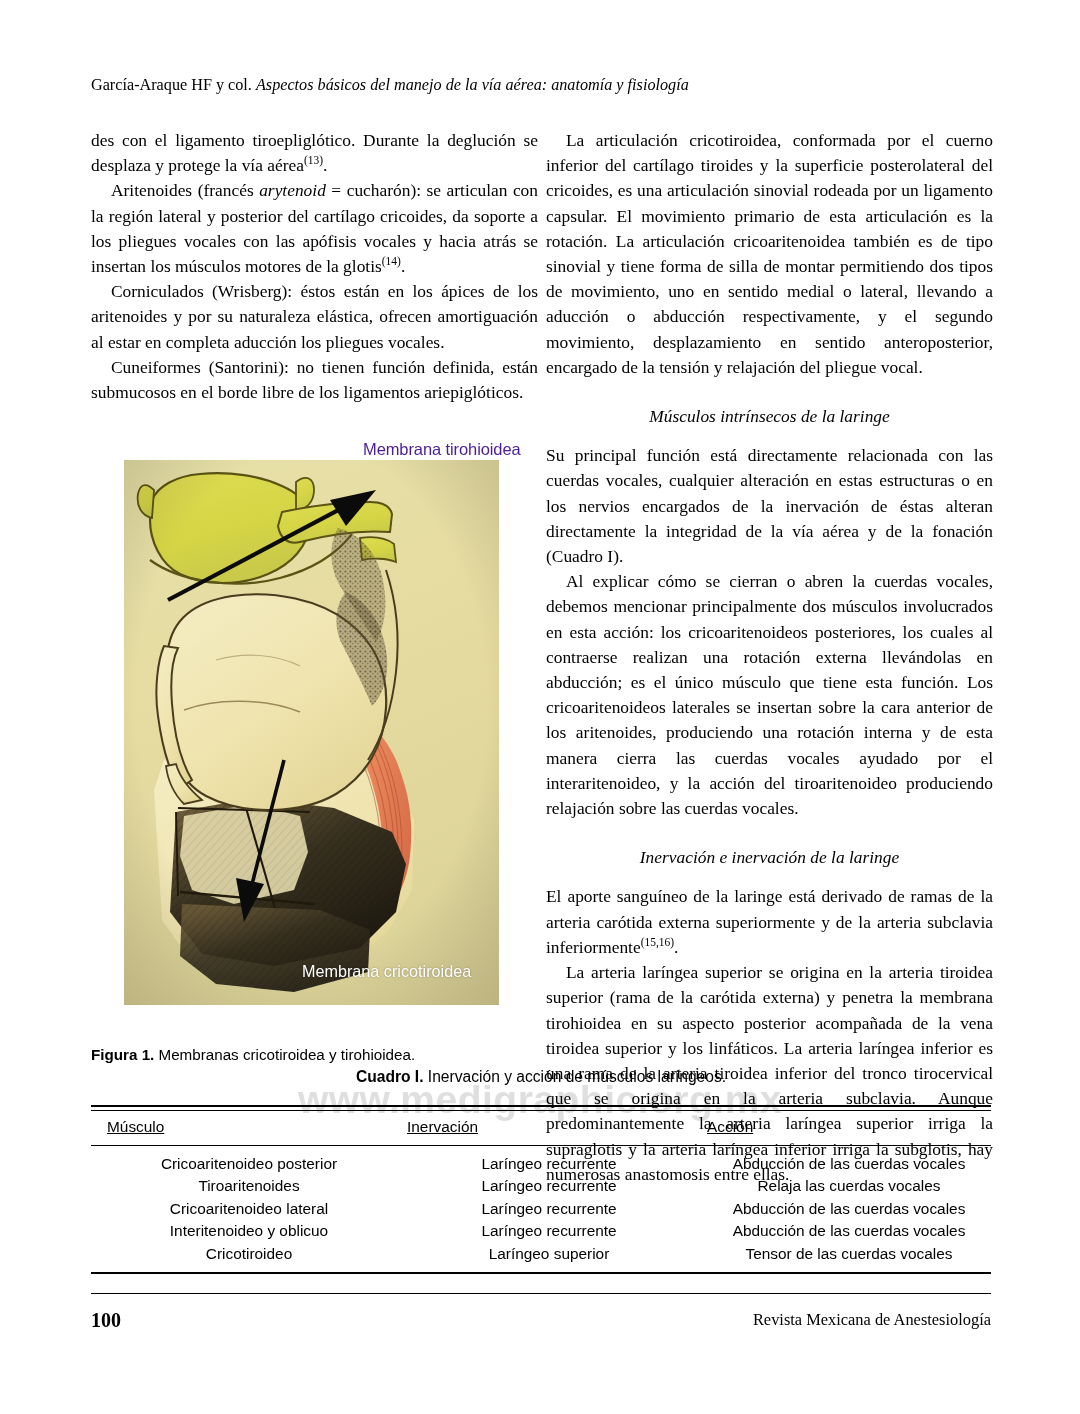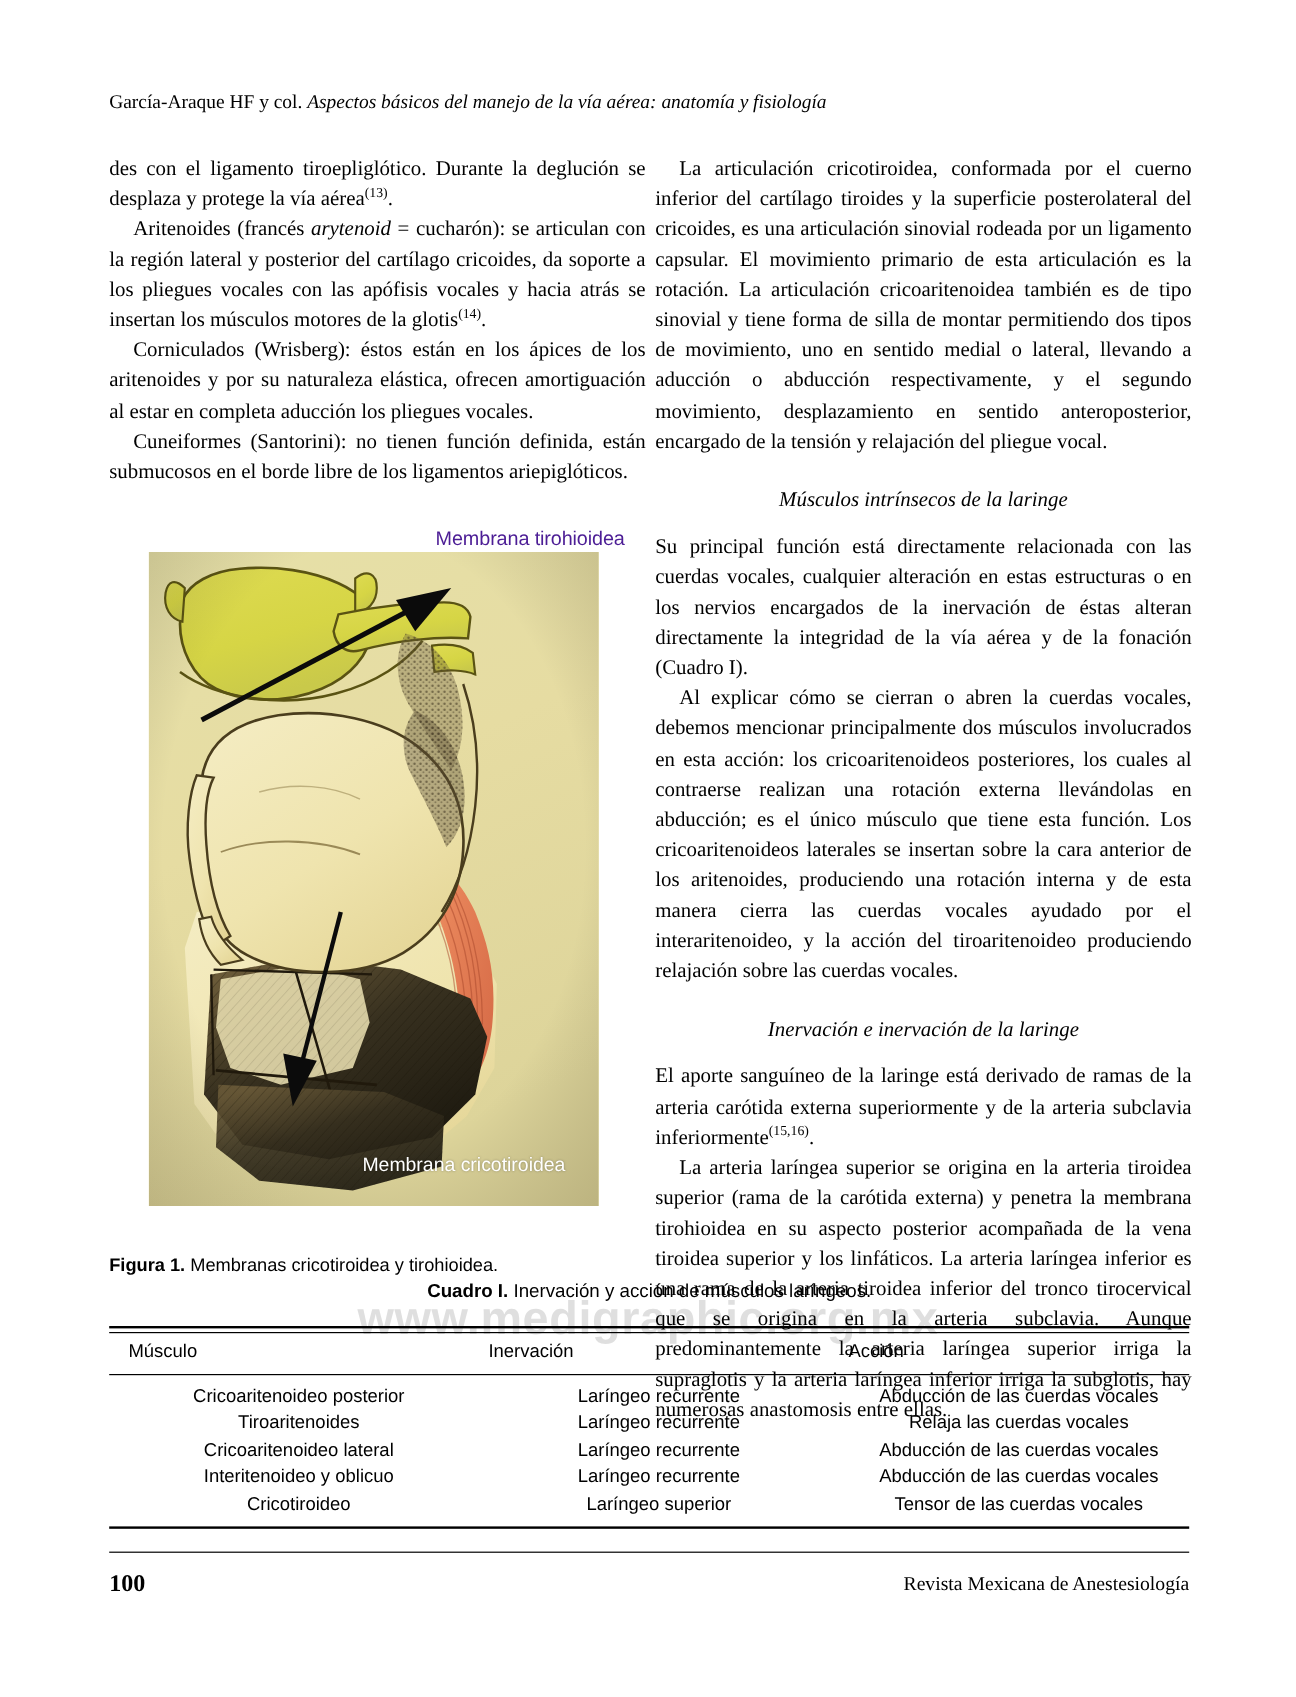--- a/index.html
+++ b/index.html
@@ -134,20 +134,21 @@
   table.cuadro {
     width: 100%;
     border-collapse: collapse;
     font-family: "Liberation Sans", sans-serif;
     font-size: 15.4px;
   }
   table.cuadro th {
     text-align: left;
     font-weight: normal;
     padding: 7px 0 9px 16px;
+    text-decoration: underline;
   }
   table.cuadro td {
     text-align: center;
     padding: 1.5px 0 1.5px 16px;
     line-height: 19.4px;
     white-space: nowrap;
   }
   table.cuadro .c1 { width: 300px; }
   table.cuadro .c2 { width: 300px; }
   table.cuadro .c3 { width: 300px; }

